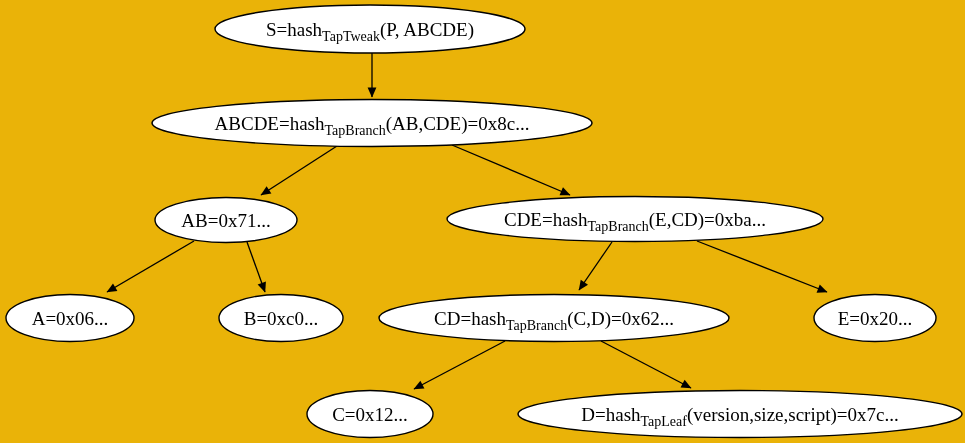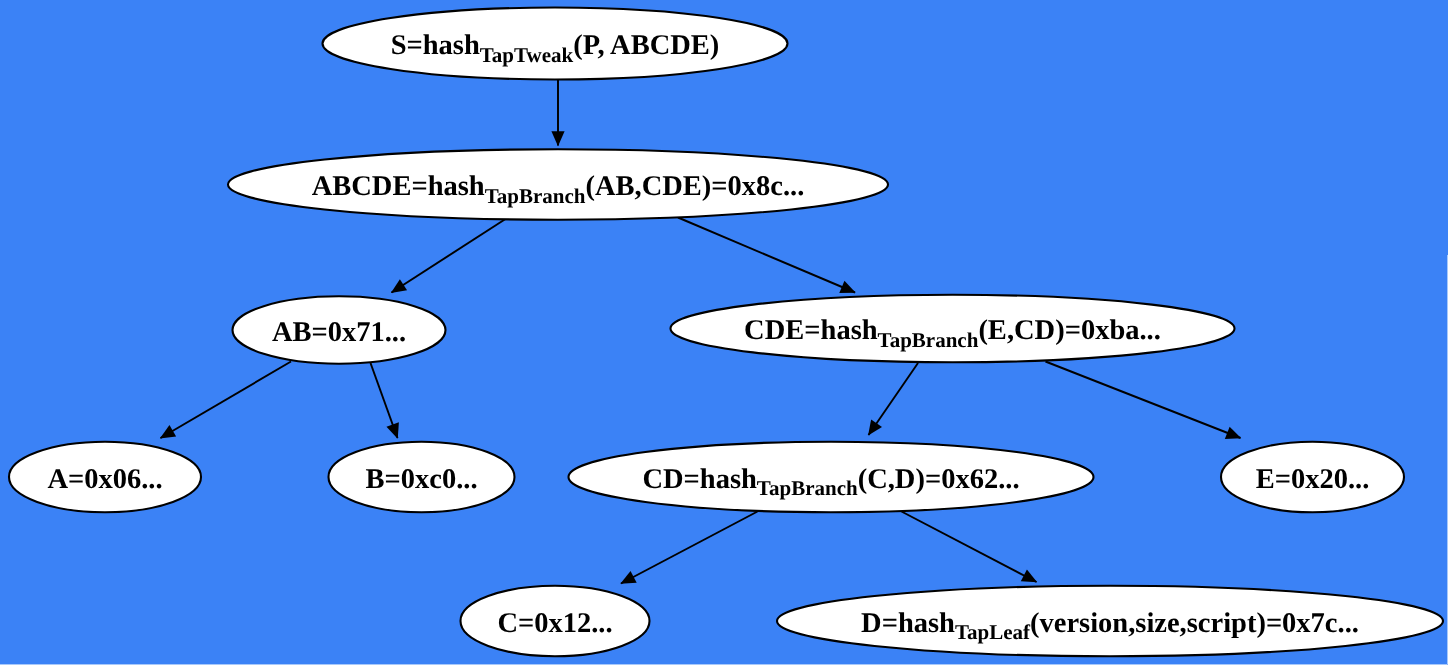--- a/index.html
+++ b/index.html
@@ -3,23 +3,22 @@
 <meta charset="utf-8">
 <style>
   html, body {
     margin: 0;
     padding: 0;
     background: #ffffff;
   }
   .canvas {
     width: 965px;
     height: 443px;
-    background: #3b82f6;
+    background: #eab308;
     position: relative;
-    font-weight: bold;
   }
   svg {
     display: block;
   }
   .node-ellipse {
     fill: #ffffff;
     stroke: #000000;
     stroke-width: 1.4;
   }
   .edge {

